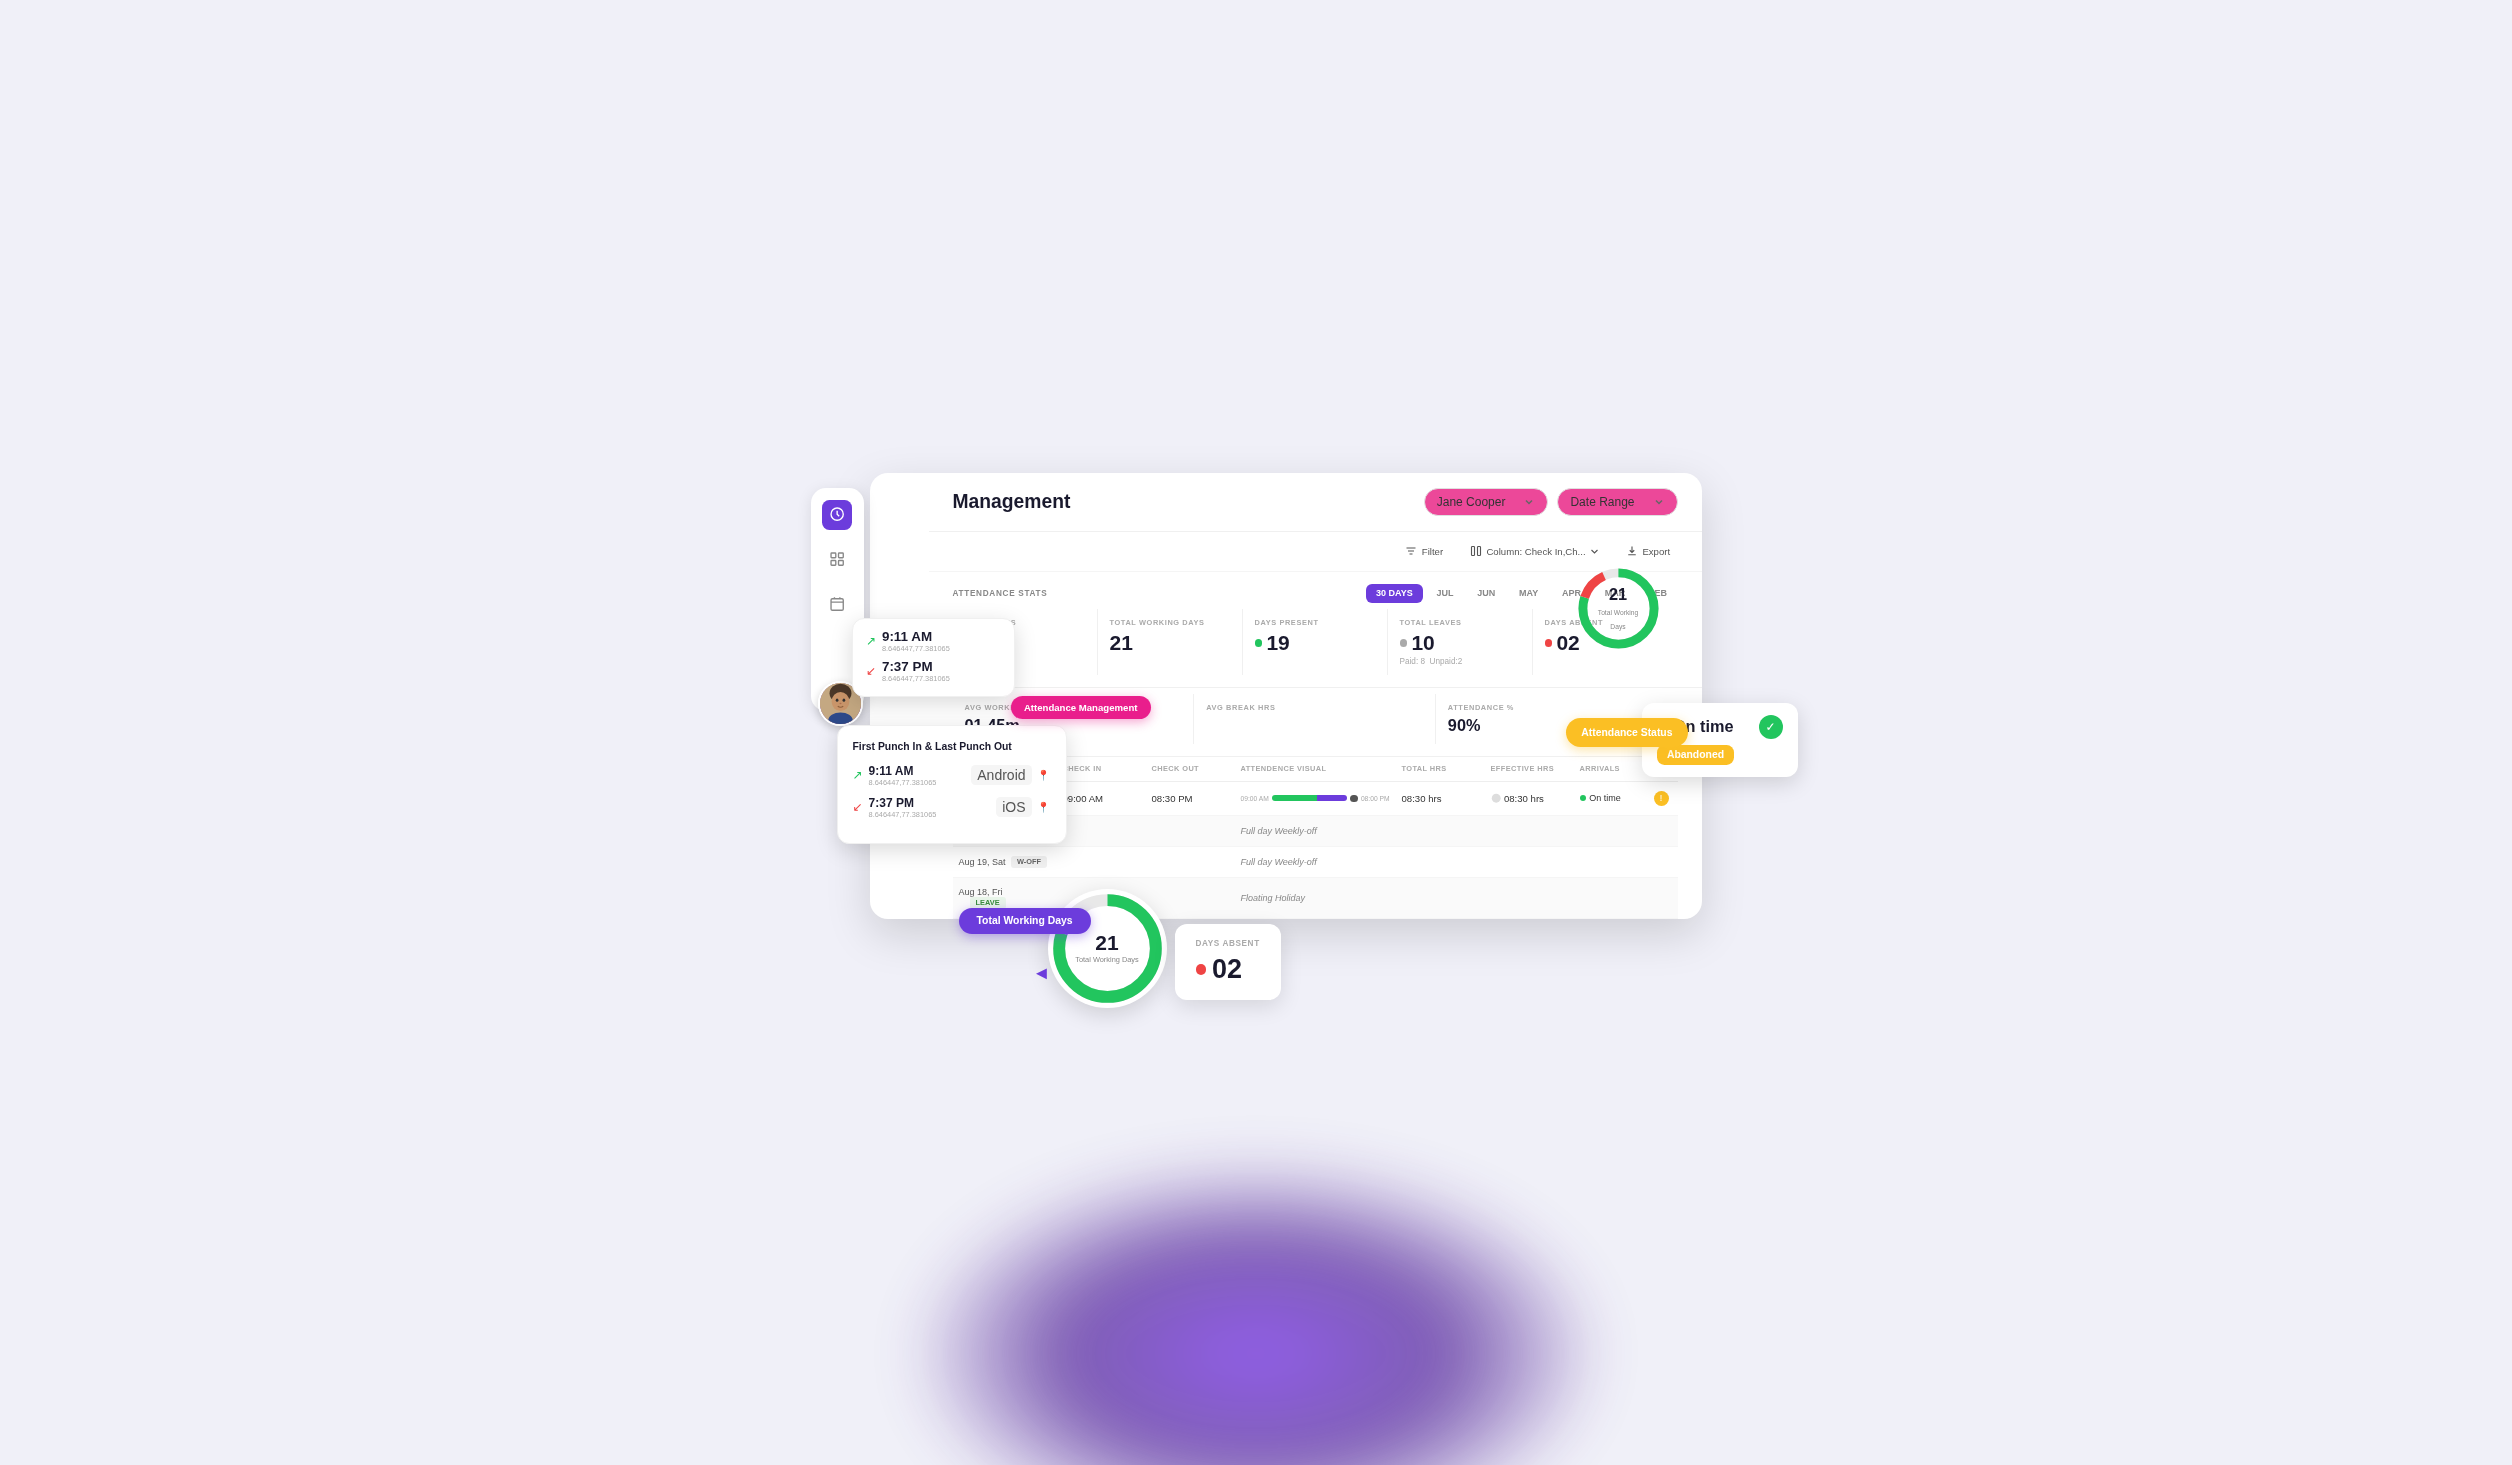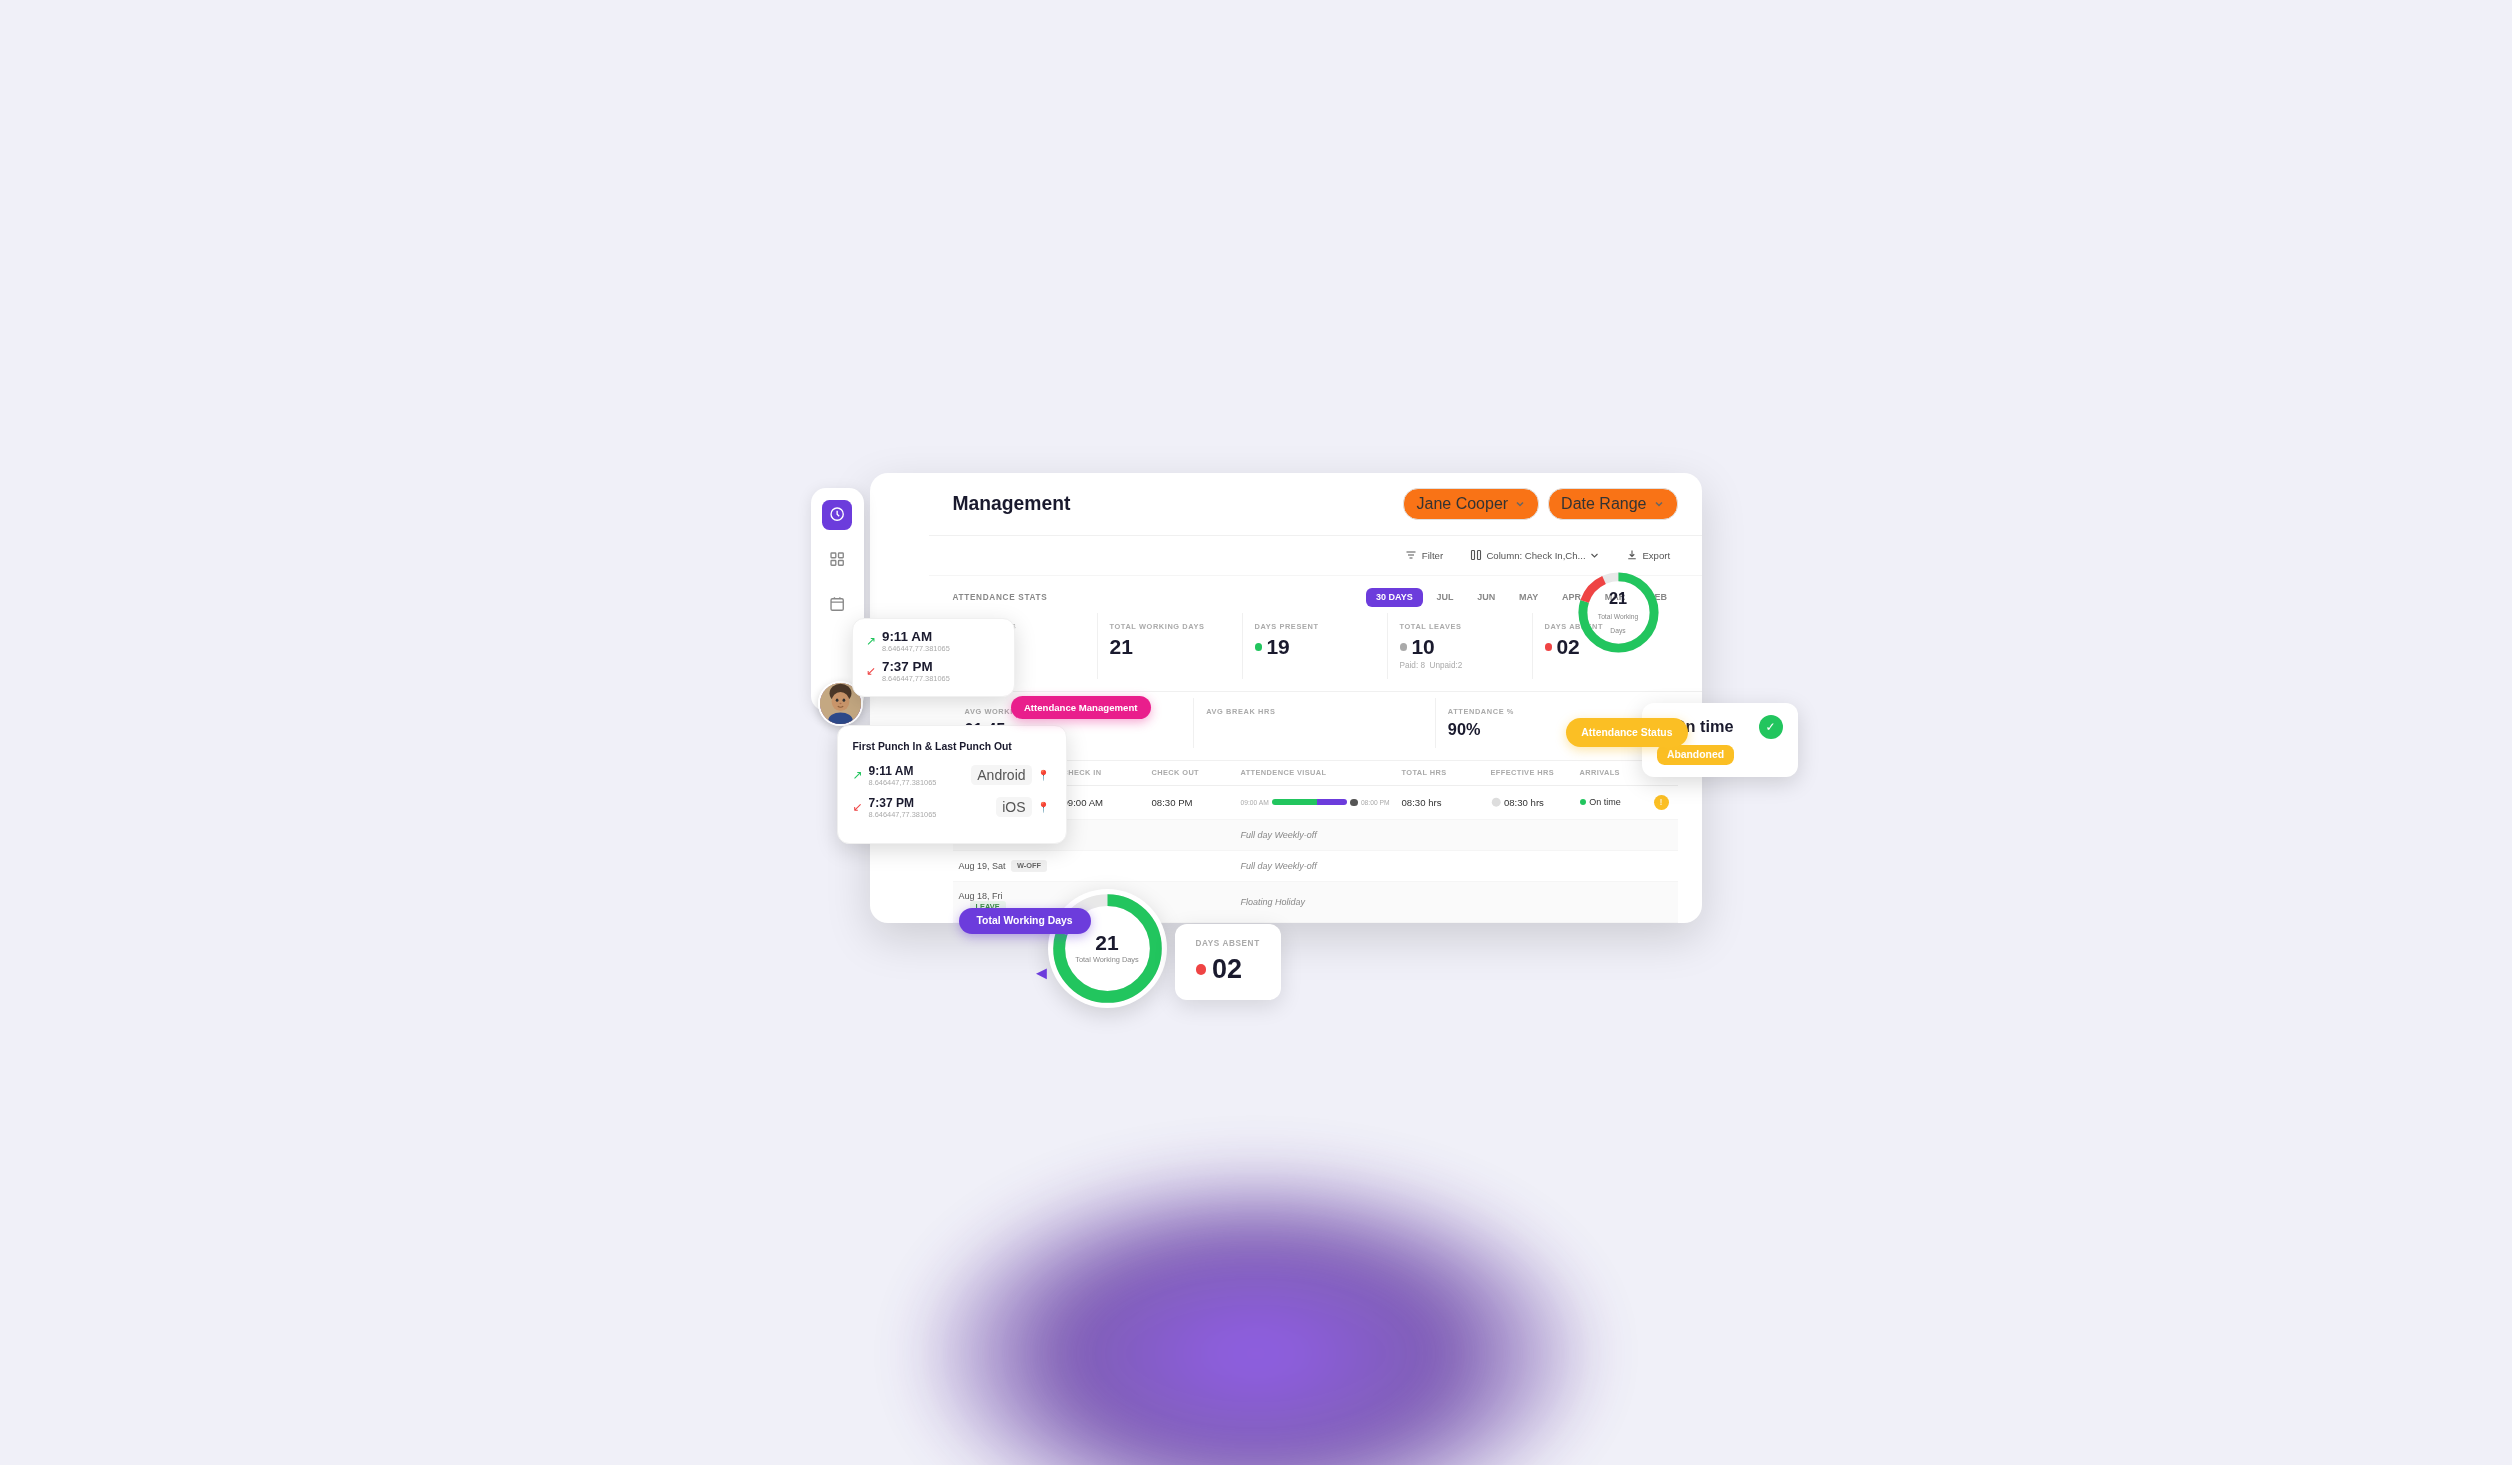--- a/index.html
+++ b/index.html
@@ -137,27 +137,27 @@
     }
 
     .header-right {
       display: flex;
       gap: 9px;
     }
 
     .dropdown-btn {
       display: flex;
       align-items: center;
-      gap: 6px;
+      gap: 18px;
       padding: 6px 12px;
       border: 1.1px solid #e0e0e0;
       border-radius: 15px;
-      background: #f97316;
+      background: #ec4899;
       cursor: pointer;
-      font-size: 16px;
+      font-size: 12px;
       font-weight: 500;
       color: #333;
     }
 
     .dropdown-btn svg {
       width: 12px;
       height: 12px;
       color: #666;
     }
 

